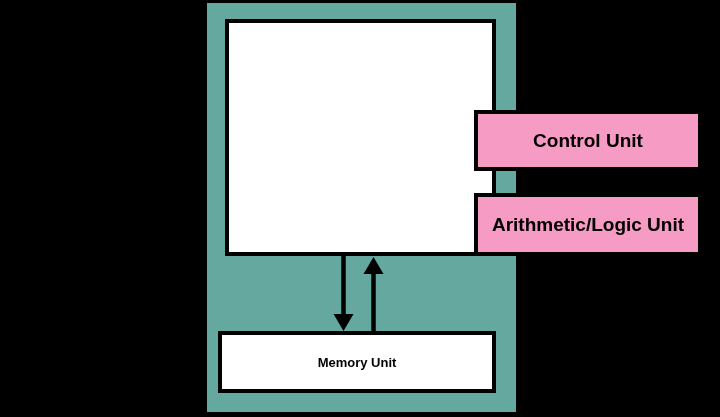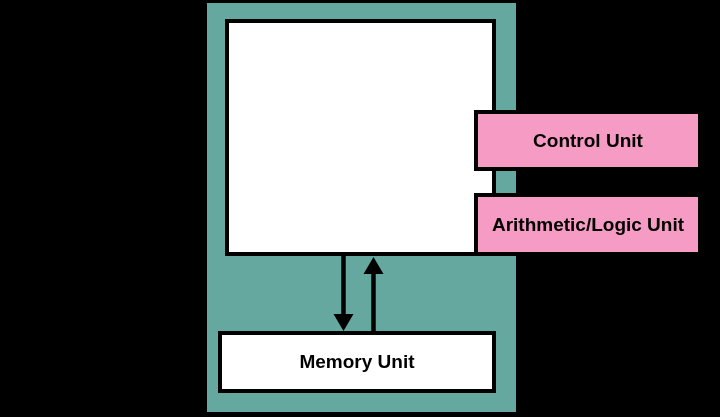--- a/index.html
+++ b/index.html
@@ -68,21 +68,21 @@
     position: absolute;
     left: 218px;
     top: 331px;
     width: 278px;
     height: 62px;
     background: var(--box-white);
     border: 4px solid var(--line);
     display: flex;
     align-items: center;
     justify-content: center;
-    font-size: 19px;
+    font-size: 13px;
     font-weight: bold;
     color: var(--text);
     white-space: nowrap;
   }
   .arrow-layer {
     position: absolute;
     left: 0;
     top: 0;
     width: 720px;
     height: 417px;

